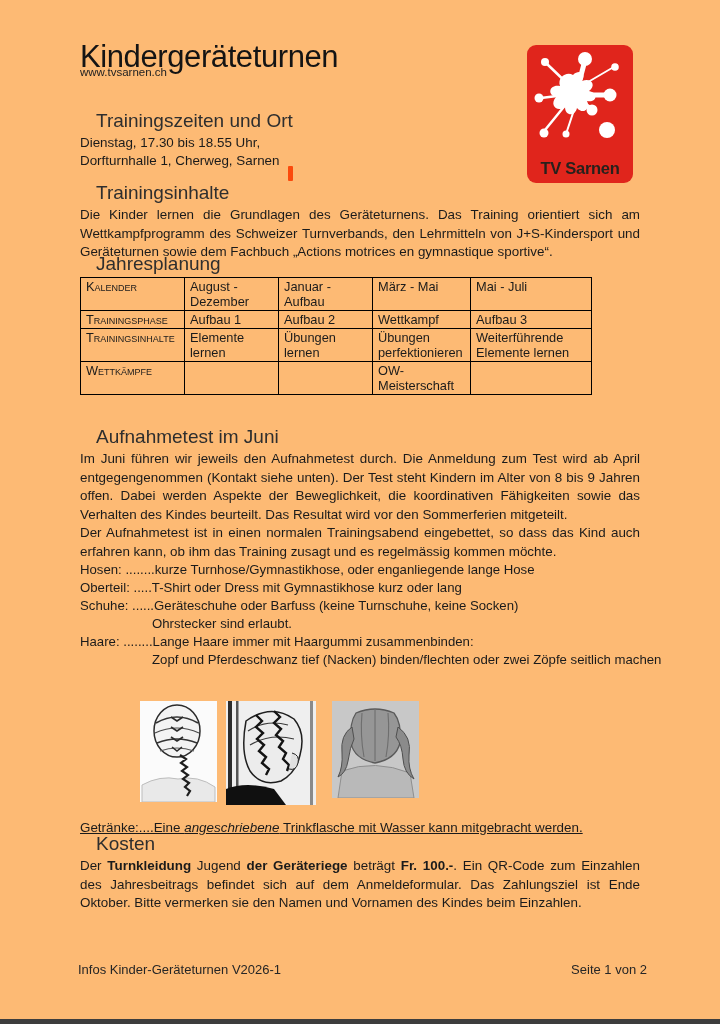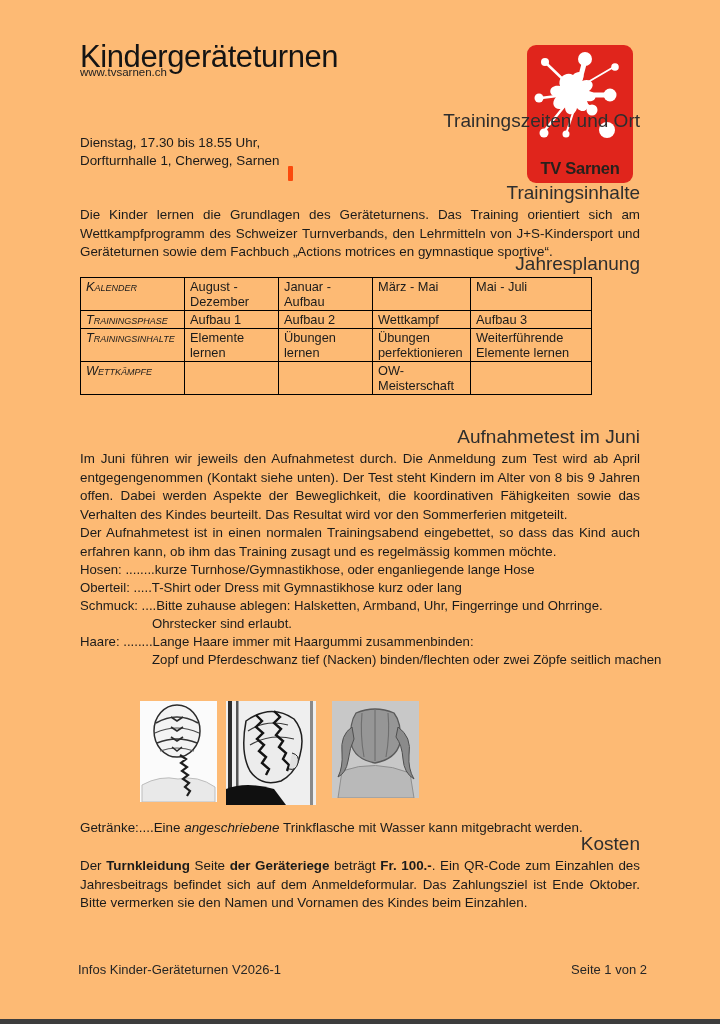--- a/index.html
+++ b/index.html
@@ -5,45 +5,45 @@
   html,body { margin:0; padding:0; background:#fff; }
   .page {
     position:relative; width:720px; height:1024px; background:#fdba74;
     font-family:"Liberation Sans", sans-serif; color:#1b1b1b; overflow:hidden;
   }
   .abs { position:absolute; left:80px; width:560px; }
 
   .doc-title { top:40px; font-size:31px; line-height:34px; font-weight:400; color:#141414; letter-spacing:-0.4px; }
   .site-url  { top:66px; font-size:11.5px; color:#222; }
 
-  .sec-h { font-size:19px; line-height:23px; font-weight:400; color:#2e2e2e; letter-spacing:0; margin:0 0 2px 0;text-align:right; }
+  .sec-h { font-size:19px; line-height:23px; font-weight:400; color:#2e2e2e; letter-spacing:0; margin:0 0 2px 16px; }
 
   .body-par { font-size:13.4px; line-height:18.5px; text-align:justify; color:#1b1b1b; margin:0; }
   .info-line { font-size:13.4px; line-height:17.5px; color:#1b1b1b; }
 
   
   table.jahr { border-collapse:collapse; table-layout:fixed; width:511px; margin-top:2px;
                border:1.5px solid #000; }
   table.jahr td { border:1px solid #000; padding:1px 5px; font-size:12.8px; line-height:15px;
                   vertical-align:top; overflow:hidden; }
-  td.rowlabel { font-variant:small-caps; font-size:12.2px; letter-spacing:0; white-space:nowrap;font-style:italic; }
+  td.rowlabel { font-variant:small-caps; font-size:12.2px; letter-spacing:0; white-space:nowrap; }
   td.small-cell { font-size:11.3px; }
   tr.tall td { height:30px; }
 
   
   .kleid-line { font-size:13.2px; line-height:18px; white-space:nowrap; color:#1b1b1b; }
   .kleid-line.cont { padding-left:72px; }
 
   
   .hair-row { position:absolute; left:140px; top:701px; display:flex; align-items:flex-start; }
   .hair-img { display:block; }
   .hair-img.one { margin-right:9px; }
   .hair-img.two { margin-right:16px; }
 
-  .getraenke { top:819px; font-size:13.4px; line-height:18px; }
+  .getraenke { top:819px; font-size:13.4px; line-height:18px;text-decoration:underline; }
   .getraenke .it { font-style:italic; }
 
   
   .logo { position:absolute; left:527px; top:45px; width:106px; height:138px; }
   .logo svg { position:absolute; left:0; top:0; }
   .logo-text { position:absolute; bottom:5px; left:0; width:100%; text-align:center;
                font-weight:800; font-size:16.5px; letter-spacing:-0.3px; color:#27211c; }
 
   
   .caret { position:absolute; left:288px; top:166px; width:5px; height:15px;
@@ -150,21 +150,21 @@
 
   <div class="abs" style="top:425px;">
     <div class="sec-h">Aufnahmetest im Juni</div>
     <p class="body-par">Im Juni führen wir jeweils den Aufnahmetest durch. Die Anmeldung zum Test wird ab April entgegengenommen (Kontakt siehe unten). Der Test steht Kindern im Alter von 8 bis 9 Jahren offen. Dabei werden Aspekte der Beweglichkeit, die koordinativen Fähigkeiten sowie das Verhalten des Kindes beurteilt. Das Resultat wird vor den Sommerferien mitgeteilt.</p>
     <p class="body-par">Der Aufnahmetest ist in einen normalen Trainingsabend eingebettet, so dass das Kind auch erfahren kann, ob ihm das Training zusagt und es regelmässig kommen möchte.</p>
   </div>
 
   <div class="abs" style="top:561px;">
     <div class="kleid-line">Hosen: ........kurze Turnhose/Gymnastikhose, oder enganliegende lange Hose</div>
     <div class="kleid-line">Oberteil: .....T-Shirt oder Dress mit Gymnastikhose kurz oder lang</div>
-    <div class="kleid-line">Schmuck: ....Bitte zuhause ablegen: Halsketten, Armband, Uhr, Fingerringe und Ohrringe.</div>
+    <div class="kleid-line">Schuhe: ......Geräteschuhe oder Barfuss (keine Turnschuhe, keine Socken)</div>
     <div class="kleid-line cont">Ohrstecker sind erlaubt.</div>
     <div class="kleid-line">Haare: ........Lange Haare immer mit Haargummi zusammenbinden:</div>
     <div class="kleid-line cont">Zopf und Pferdeschwanz tief (Nacken) binden/flechten oder zwei Zöpfe seitlich machen</div>
   </div>
 
   <div class="hair-row">
     <svg class="hair-img one" width="77" height="101" viewBox="0 0 77 101">
       <rect width="77" height="101" fill="#fbfbfb"></rect>
       <path d="M2,101 L2,84 Q20,74 38,78 Q58,74 75,86 L75,101 Z" fill="#e9e9e9" stroke="#bdbdbd"></path>
       <ellipse cx="37" cy="30" rx="23" ry="26" fill="#f3f3f3" stroke="#2c2c2c" stroke-width="1.5"></ellipse>
@@ -196,21 +196,21 @@
       <path d="M30,12 Q28,34 32,56 M43,8 Q43,34 43,60 M56,12 Q58,34 54,56" fill="none" stroke="#6e6e6e" stroke-width="1.1"></path>
     </svg>
   </div>
 
   <div class="abs getraenke">
     <span>Getränke:....Eine </span><span class="it">angeschriebene</span><span> Trinkflasche mit Wasser kann mitgebracht werden.</span>
   </div>
 
   <div class="abs" style="top:832px;">
     <div class="sec-h">Kosten</div>
-    <p class="body-par"><span>Der </span><b>Turnkleidung</b><span> Seite </span><b>der Geräteriege</b><span> beträgt </span><b>Fr. 100.-</b><span>. Ein QR-Code zum Einzahlen des Jahresbeitrags befindet sich auf dem Anmeldeformular. Das Zahlungsziel ist Ende Oktober. Bitte vermerken sie den Namen und Vornamen des Kindes beim Einzahlen.</span></p>
+    <p class="body-par"><span>Der </span><b>Turnkleidung</b><span> Jugend </span><b>der Geräteriege</b><span> beträgt </span><b>Fr. 100.-</b><span>. Ein QR-Code zum Einzahlen des Jahresbeitrags befindet sich auf dem Anmeldeformular. Das Zahlungsziel ist Ende Oktober. Bitte vermerken sie den Namen und Vornamen des Kindes beim Einzahlen.</span></p>
   </div>
 
   <div class="footer">
     <span>Infos Kinder-Geräteturnen V2026-1</span>
     <span>Seite 1 von 2</span>
   </div>
 
   <div class="bottom-bar" style="background:#3d3d3d;"></div>
 
 </div>

